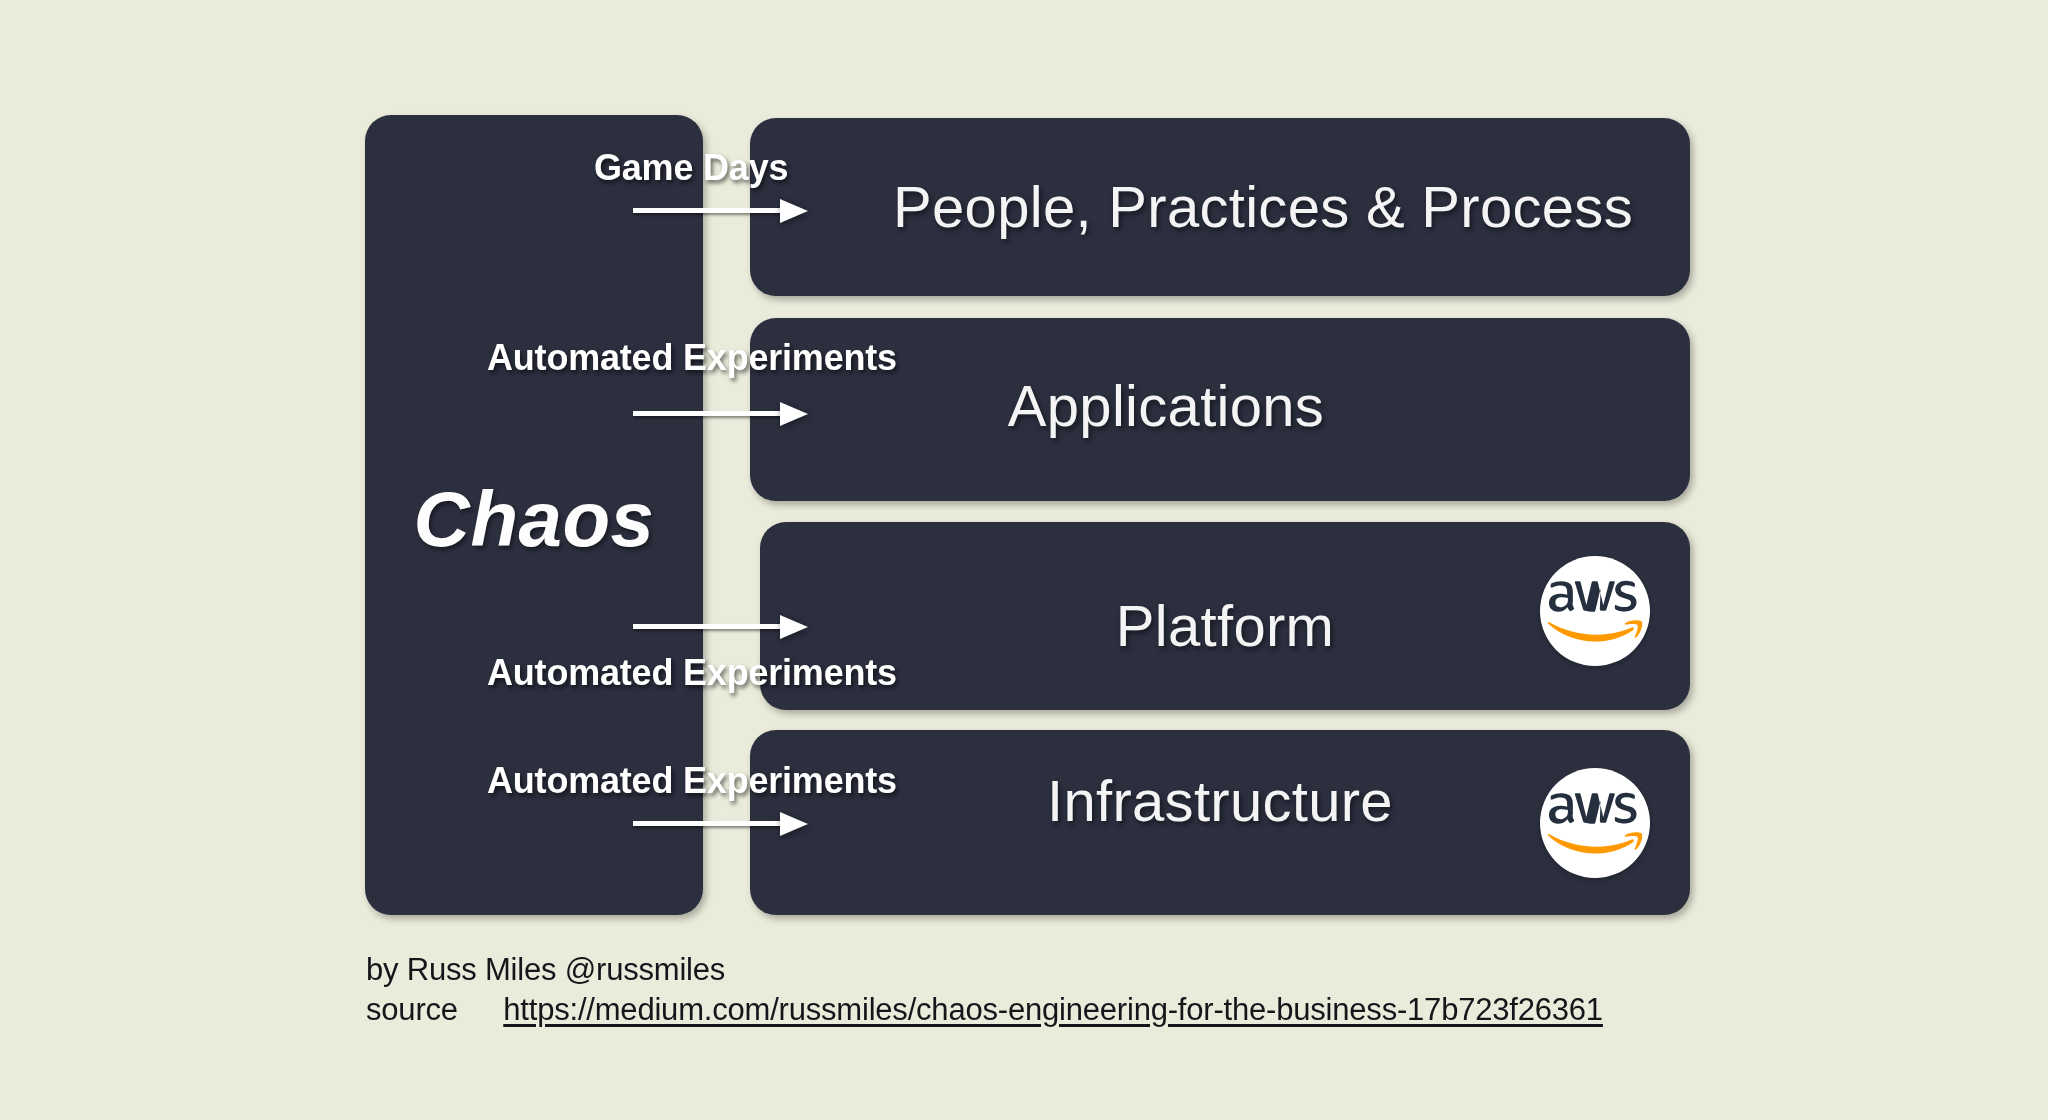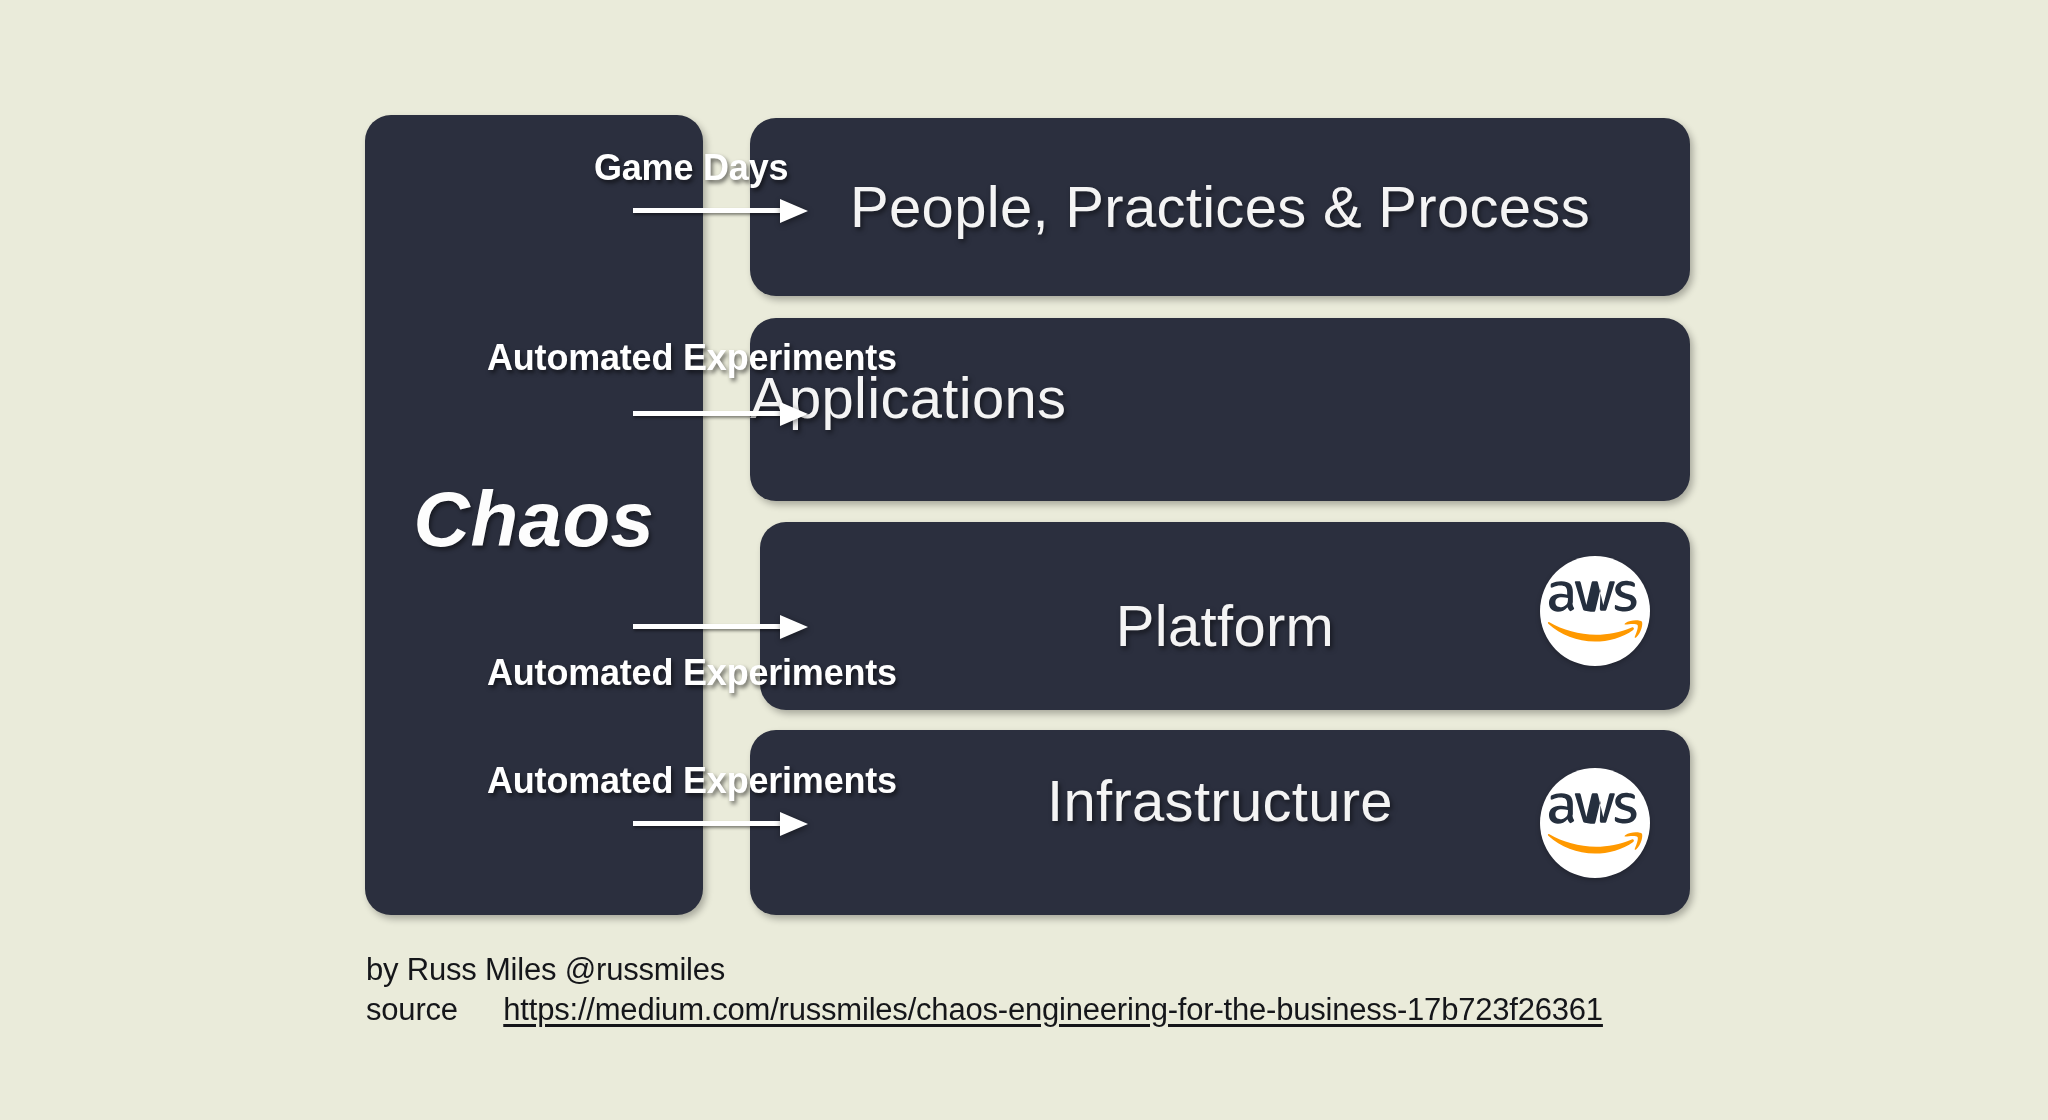--- a/index.html
+++ b/index.html
@@ -61,22 +61,22 @@
   .row-title {
     position: absolute;
     color: #f4f4f4;
     font-size: 58px;
     font-weight: normal;
     letter-spacing: 0.3px;
     text-shadow: 2px 3px 5px rgba(0,0,0,0.5);
     white-space: nowrap;
     line-height: 1;
   }
-  #row-title-0 { left: 750px; width: 940px; text-align: center; top: 178px; }
-  #row-title-1 { left: 750px; width: 832px; top: 369px; }
+  #row-title-0 { left: 750px; width: 940px; text-align: center; top: 178px; padding-left: 43px; }
+  #row-title-1 { left: 750px; width: 832px; text-align: center; top: 377px; }
   #row-title-2 { left: 760px; width: 930px; text-align: center; top: 585px; margin-top: 12px; }
   #row-title-3 { left: 750px; width: 940px; text-align: center; top: 772px; }
 
   
   .flow-label {
     position: absolute;
     color: #ffffff;
     font-size: 36px;
     font-weight: bold;
     letter-spacing: -0.2px;

